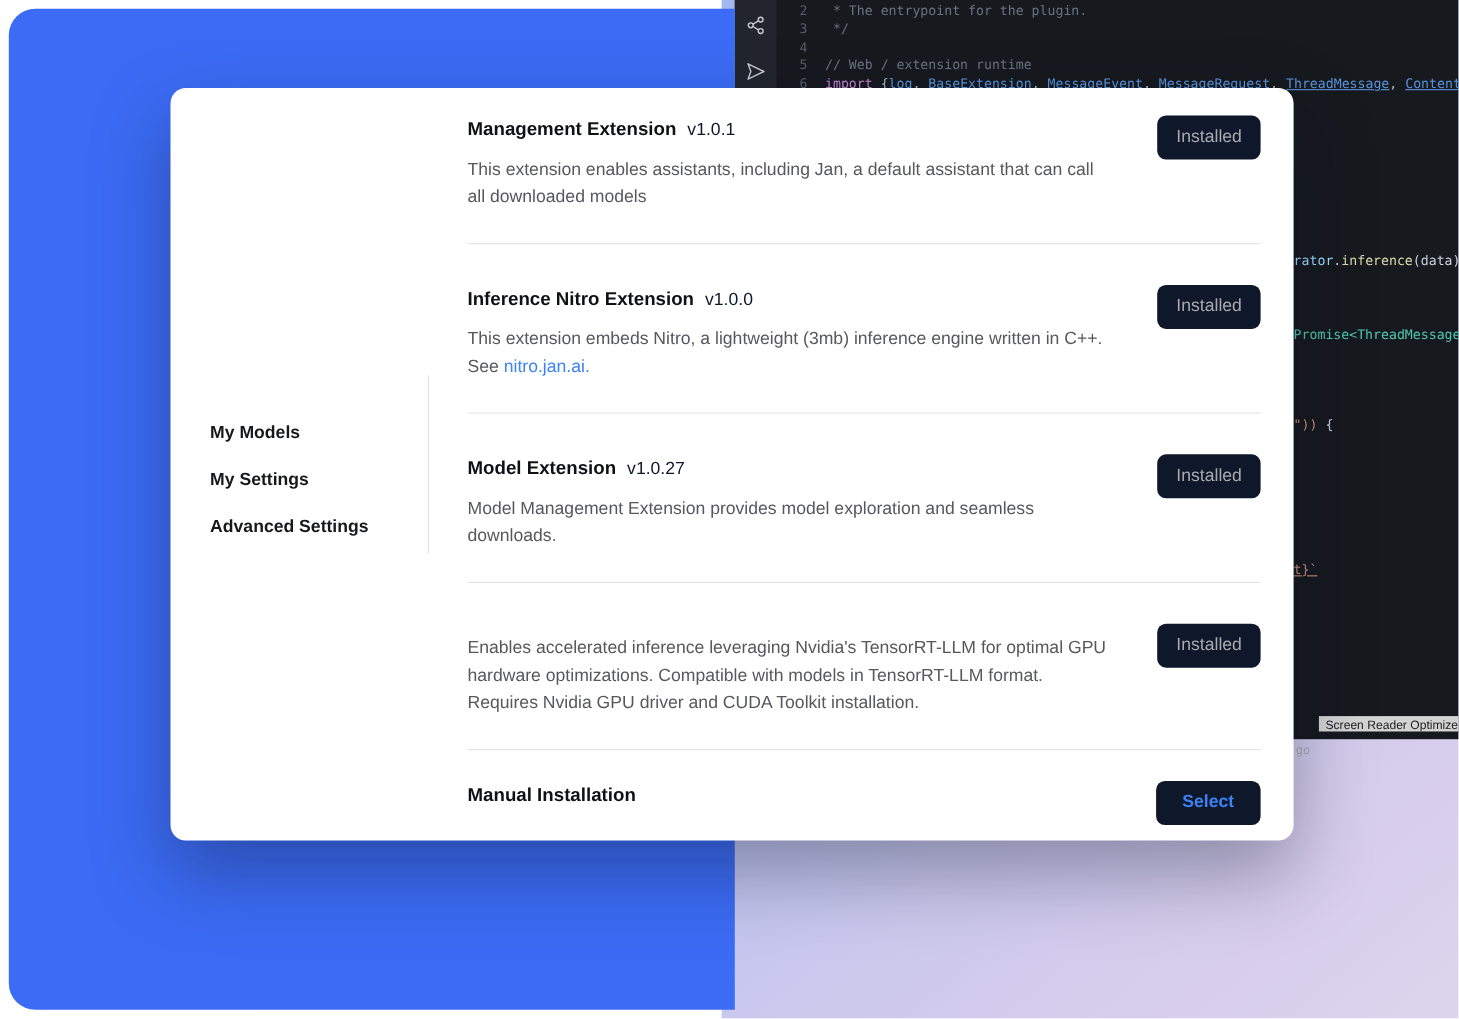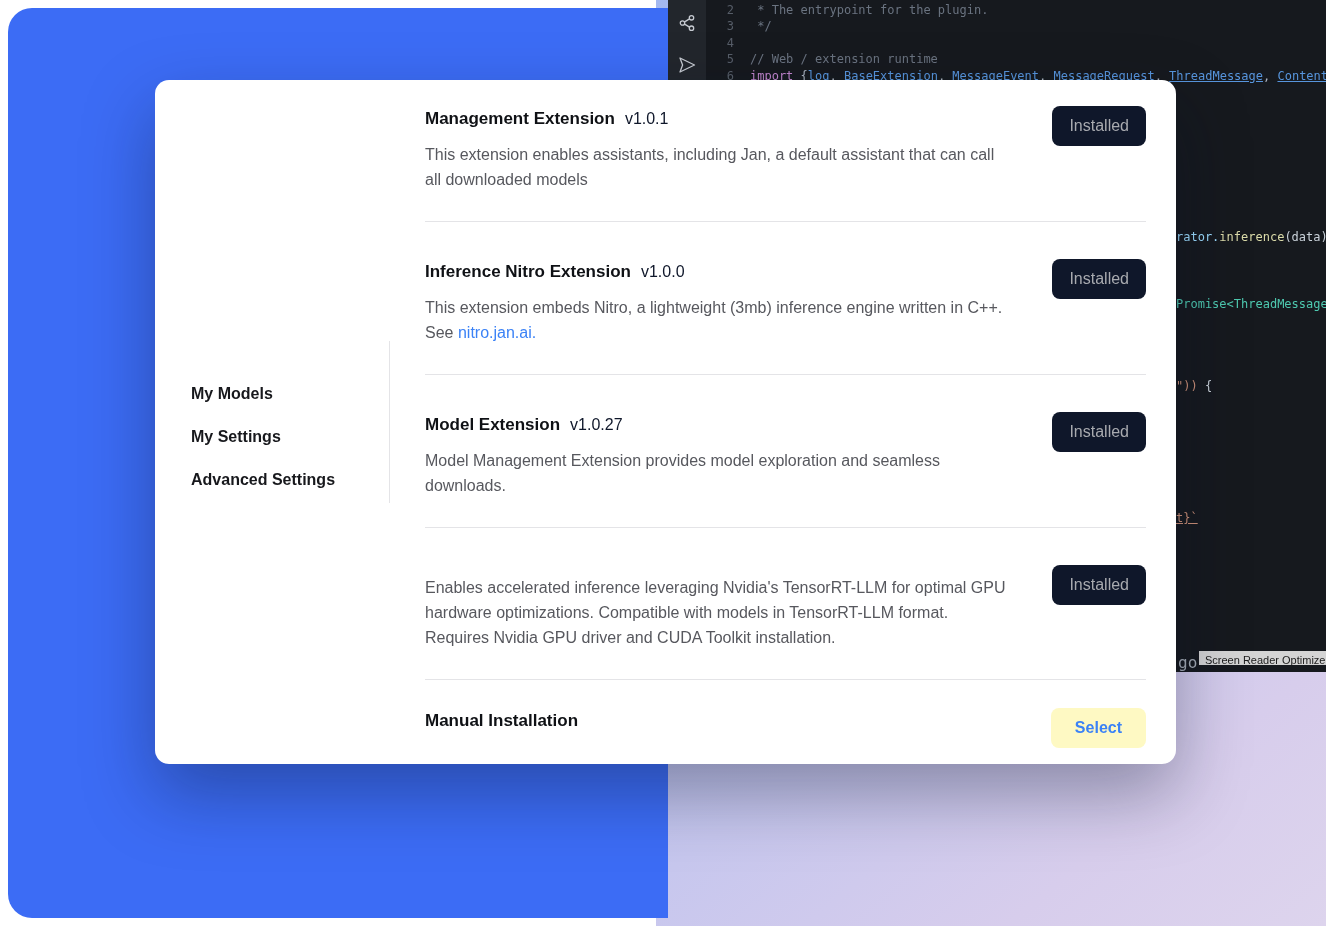--- a/index.html
+++ b/index.html
@@ -31,21 +31,21 @@
   .code-row { display:flex; height:16.4px; line-height:16.4px; white-space:pre; overflow:hidden; }
   .ln { width:28px; text-align:right; color:#565d68; flex:none; margin-right:16px; }
   .comment { color:#6a7380; }
   .kw { color:#c084cc; }
   .ident { color:#5795dd; text-decoration:underline; }
   .punct { color:#aab2bf; }
   .frag { position:absolute; left:508px; white-space:pre; line-height:16px; }
   .f1 { top:229px; } .f2 { top:296px; color:#4ec9b0; }
   .f3 { top:378px; } .f4 { top:510px; color:#ce9178; text-decoration:underline; }
   .var { color:#9cdcfe; } .fn { color:#dcdcaa; } .str { color:#ce9178; } .plain { color:#c9d1d9; }
-  .status-frag { position:absolute; left:510px; top:653px; font-size:16px; color:#a6adb6; }
+  .status-frag { position:absolute; left:510px; top:675px; font-size:11px; color:#a6adb6; }
   .sr-box {
     position:absolute; left:531px; top:651px; right:0; height:14px;
     background:#d4d4d4; color:#1c1c1c; font-size:11px; line-height:18px;
     padding:0 6px; white-space:nowrap; overflow:hidden;
     font-family:"Liberation Sans", sans-serif;
   }
 
   
   .blue-panel {
     position:absolute; left:8px; top:8px; width:660px; height:910px;
@@ -78,21 +78,21 @@
   .sec-title-row { font-size:17px; line-height:26px; color:#0f1115; }
   .sec-title { font-weight:700; }
   .version { font-weight:400; color:#0f172a; margin-left:10px; font-size:16px; }
   .sec-desc { margin-top:10px; font-size:16px; line-height:25px; color:#57585e; }
   .sec-desc a { color:#3b82f6; text-decoration:none; cursor:pointer; }
   .btn {
     border:none; border-radius:8px; cursor:pointer; flex:none;
     font-family:"Liberation Sans", sans-serif; font-size:16px; padding:11px 17px;
   }
   .btn.installed { background:#0f172a; color:#a8aaaf; font-weight:500; }
-  .btn.select { background:#fef9c3; color:#3b82f6; font-weight:700; padding:11px 24px; }
+  .btn.select { background:#0f172a; color:#3b82f6; font-weight:700; padding:11px 24px; }
 </style>
 </head>
 <body>
 
 <div class="bg-grad"></div>
 
 <div class="editor">
   <div class="activity-bar">
     <span>
       <svg width="18" height="18" viewBox="0 0 18 18" fill="none" stroke="#c6cad1" stroke-width="1.3">

